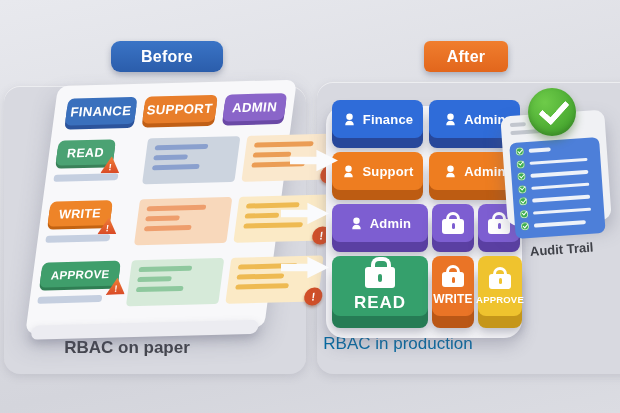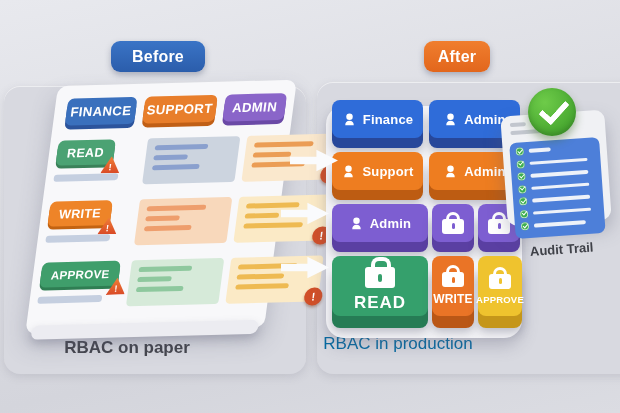--- a/index.html
+++ b/index.html
@@ -3,22 +3,22 @@
 <meta charset="utf-8">
 <style>
   html,body{margin:0;padding:0;}
   body{font-family:"Liberation Sans",sans-serif;background:#caccd4;}
   .stage{position:relative;width:620px;height:413px;overflow:hidden;
     background:linear-gradient(168deg,#e8e9ee 0%,#dcdde3 45%,#d4d5dc 75%,#dbdce2 100%);}
   
   .badge{position:absolute;top:41px;height:31px;border-radius:9px;color:#fff;
     font-weight:bold;font-size:16px;display:flex;align-items:center;justify-content:center;
     box-shadow:0 3px 6px rgba(60,70,100,.35);letter-spacing:.2px;}
-  .badge.before{left:111px;width:94px;background:linear-gradient(180deg,#3a74c6,#2b5dab);}
-  .badge.after{left:424px;width:66px;background:linear-gradient(180deg,#f07e2e,#e2661c);}
+  .badge.before{left:111px;width:112px;background:linear-gradient(180deg,#3a74c6,#2b5dab);}
+  .badge.after{left:424px;width:84px;background:linear-gradient(180deg,#f07e2e,#e2661c);border-radius:6px;}
   
   .base{position:absolute;background:#d8d9e0;border-radius:16px;
     box-shadow:inset 0 1px 0 rgba(255,255,255,.55),0 3px 8px rgba(110,112,130,.18);}
   .base.left{left:4px;top:86px;width:302px;height:288px;}
   .base.right{left:317px;top:82px;width:330px;height:292px;}
   .caption{position:absolute;top:252px;width:100%;text-align:center;font-size:17px;color:#44454d;}
   .base.left .caption{font-weight:bold;left:-28px;}
   .base.right .caption{left:-84px;color:#0369a1;}
   
   .paper{position:absolute;left:58px;top:86px;width:238px;height:248px;background:#f8f8fa;

